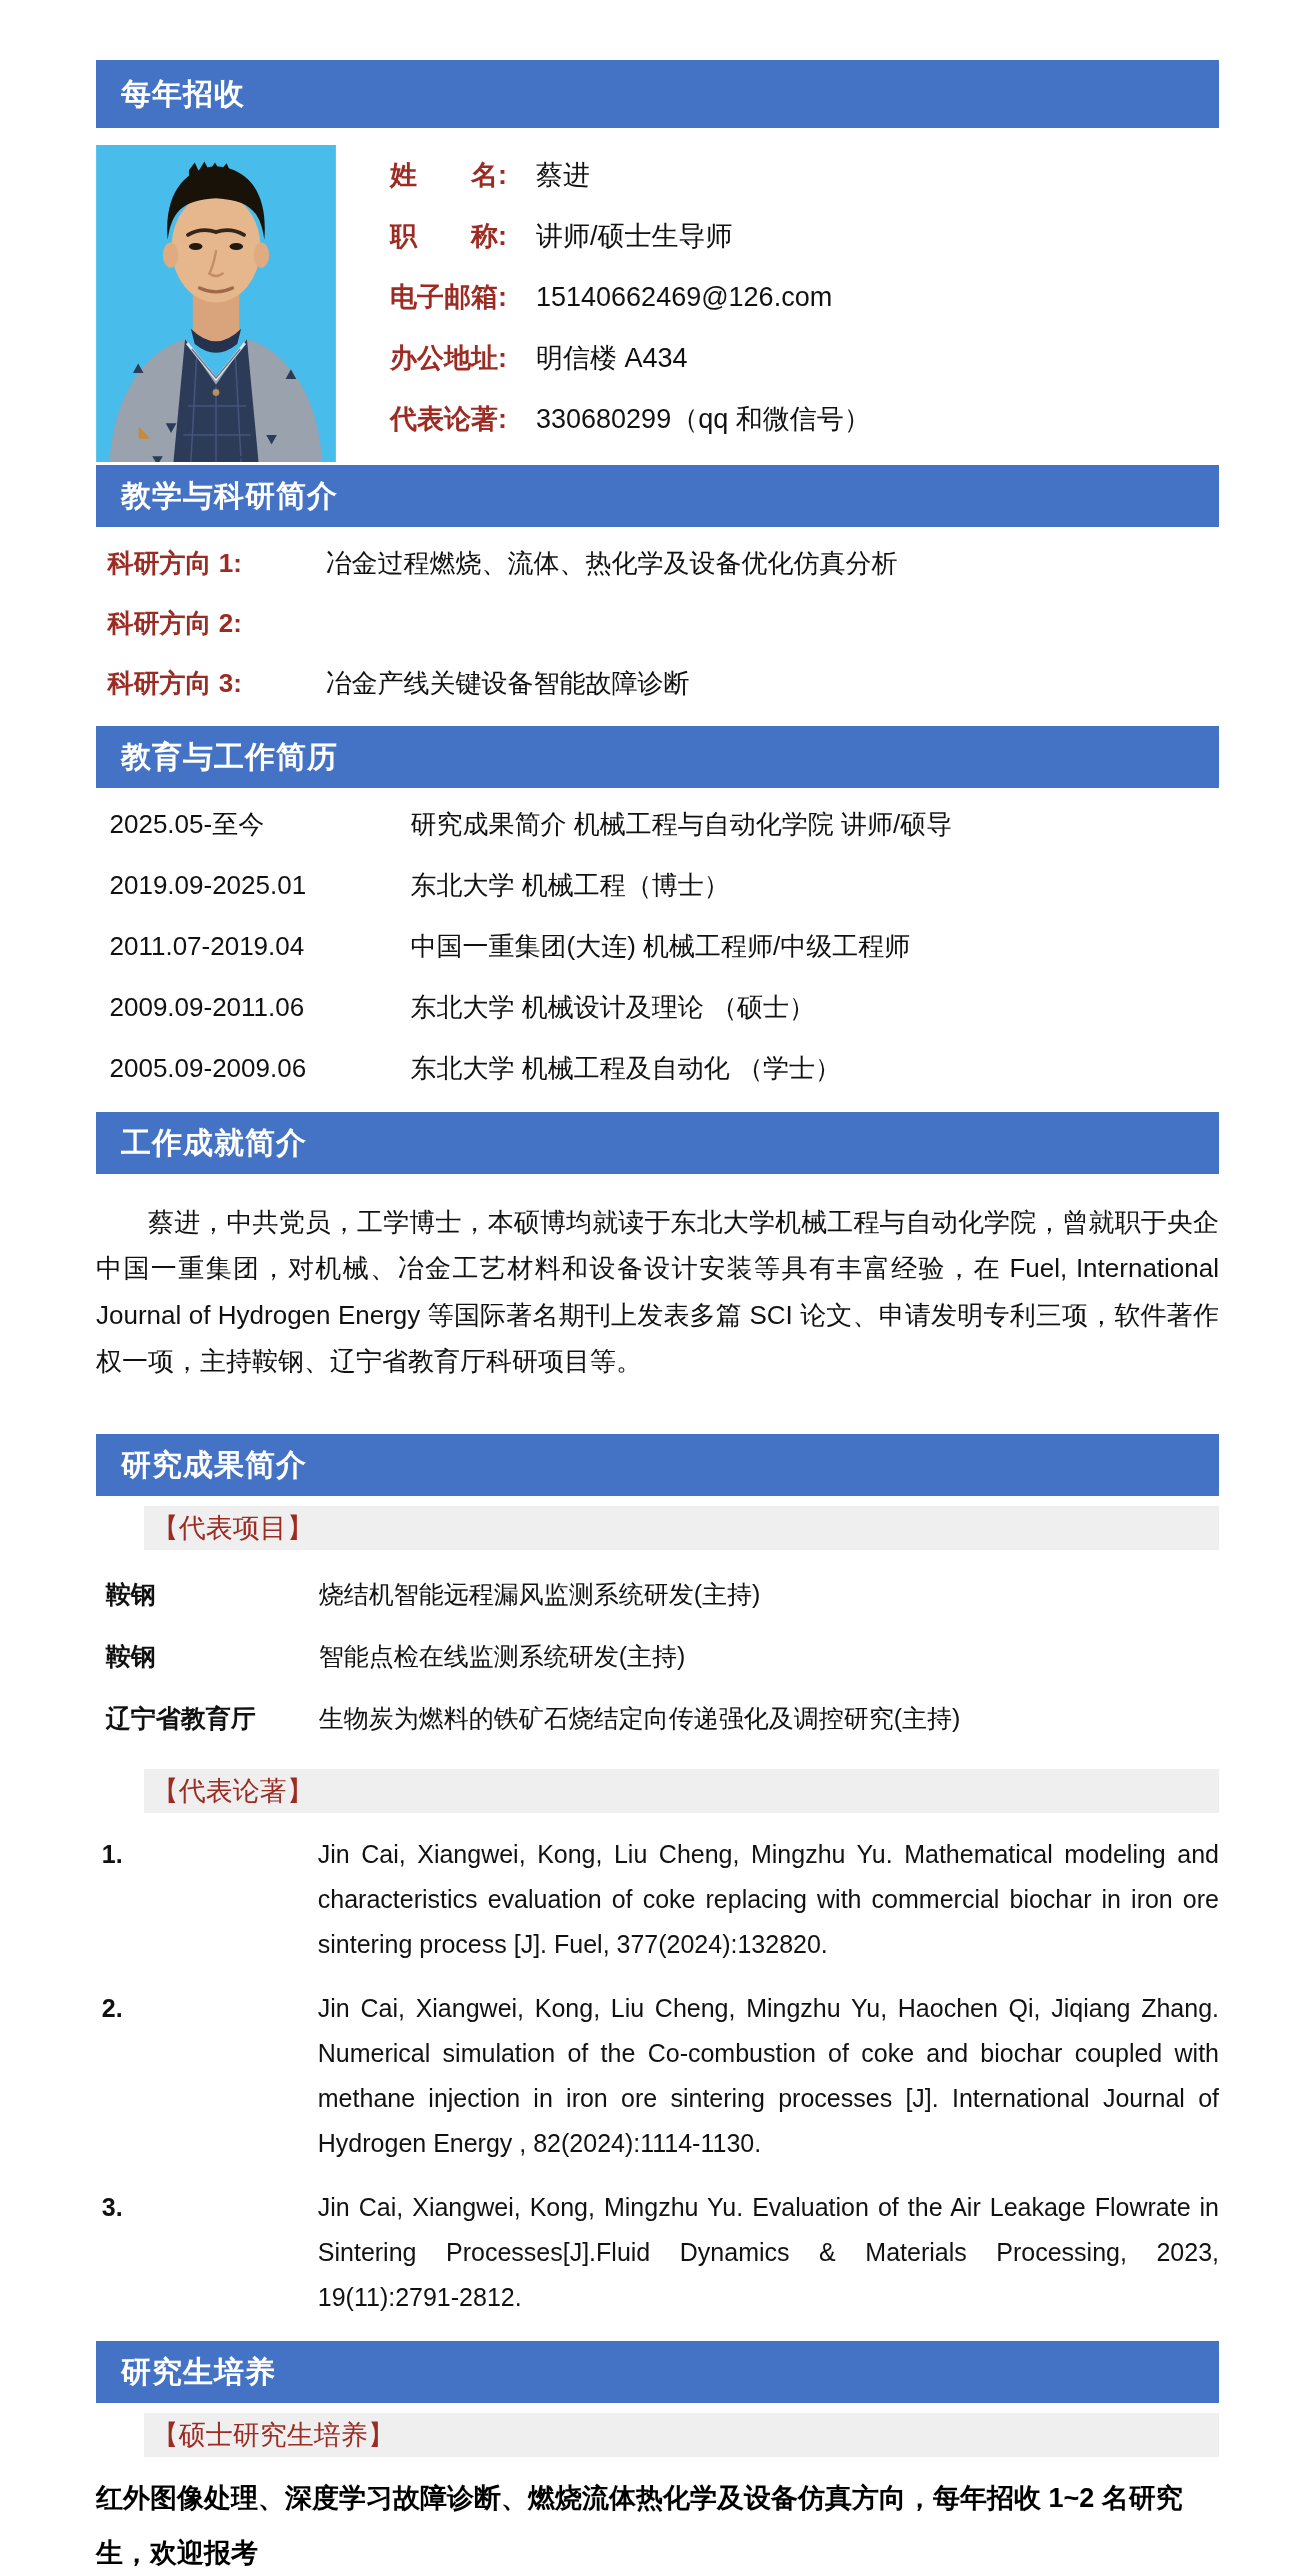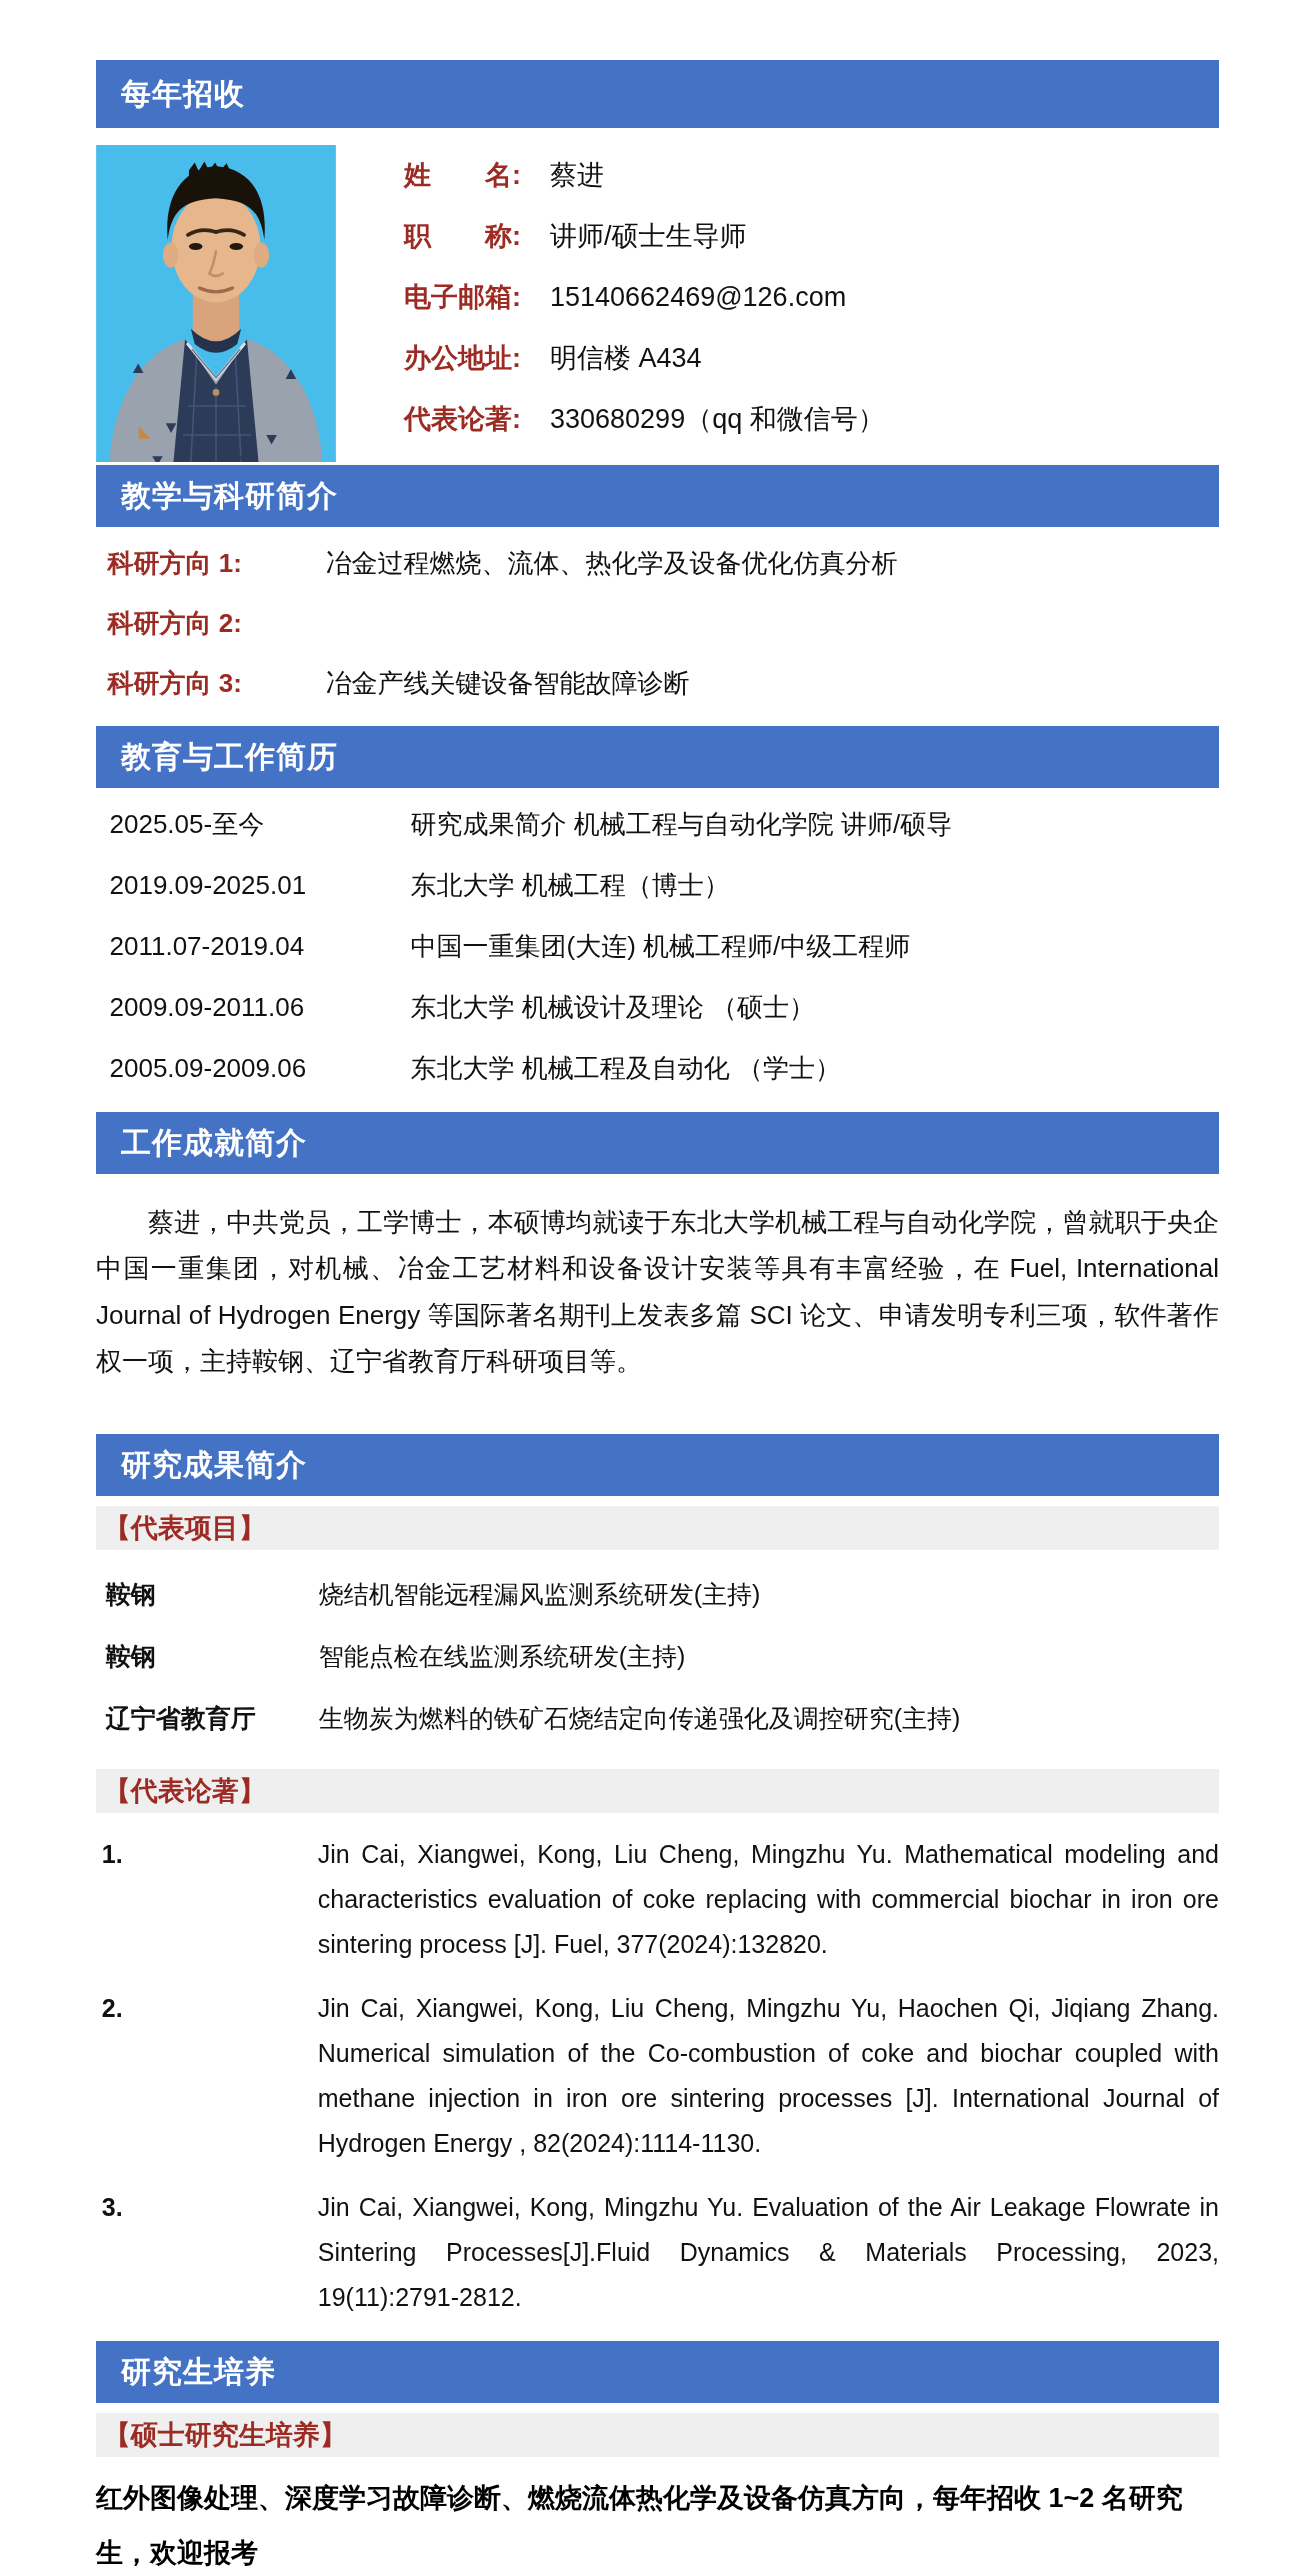--- a/index.html
+++ b/index.html
@@ -29,21 +29,21 @@
     letter-spacing:1px;
     height:62px;
     line-height:62px;
     padding-left:25px;
   }
   .banner.first{height:68px;line-height:68px;}
   
   .info-section{display:flex;margin-top:15.5px;height:321px;}
   .photo-box{width:240px;height:317px;flex:none;margin-top:1.9px;}
   .photo-box svg{display:block;width:100%;height:100%;}
-  .fields{margin-left:68px;padding-top:13.5px;}
+  .fields{margin-left:54px;padding-top:13.5px;}
   .field-row{display:flex;align-items:baseline;margin-bottom:24px;font-size:27px;line-height:37px;}
   .field-label{color:var(--red);font-weight:700;white-space:pre;}
   .field-value{margin-left:29px;color:var(--ink);}
   
   .rd-block{padding-top:19.3px;padding-left:11.6px;}
   .rd-row{display:flex;align-items:flex-end;margin-bottom:26px;font-size:26px;line-height:34px;}
   .rd-label{color:var(--red);font-weight:700;width:218px;flex:none;white-space:pre;}
   .rd-value{color:var(--ink);}
   
   .edu-block{padding-top:19.3px;padding-left:13.5px;}
@@ -58,25 +58,26 @@
     text-align:justify;
     text-indent:2em;
     color:var(--ink);
   }
   .banner.mt{margin-top:50px;}
   
   .subheader{
     margin-top:9.7px;
     background:var(--sub-bg);
     color:var(--red);
-    font-weight:700;
+    font-weight:400;
     font-size:27px;
     height:44px;
     line-height:44px;
     padding-left:7.7px;
+    margin-left:48px;
   }
   
   .proj-block{padding-left:9.7px;}
   .proj-row{display:flex;align-items:baseline;margin-top:27px;font-size:25px;line-height:35px;}
   .proj-org{width:213px;flex:none;font-weight:700;}
   .proj-desc{flex:1;}
   .proj-block-end{height:23px;}
   
   .papers-block{padding-left:5.8px;}
   .paper-row{display:flex;margin-top:19.3px;font-size:25px;}

